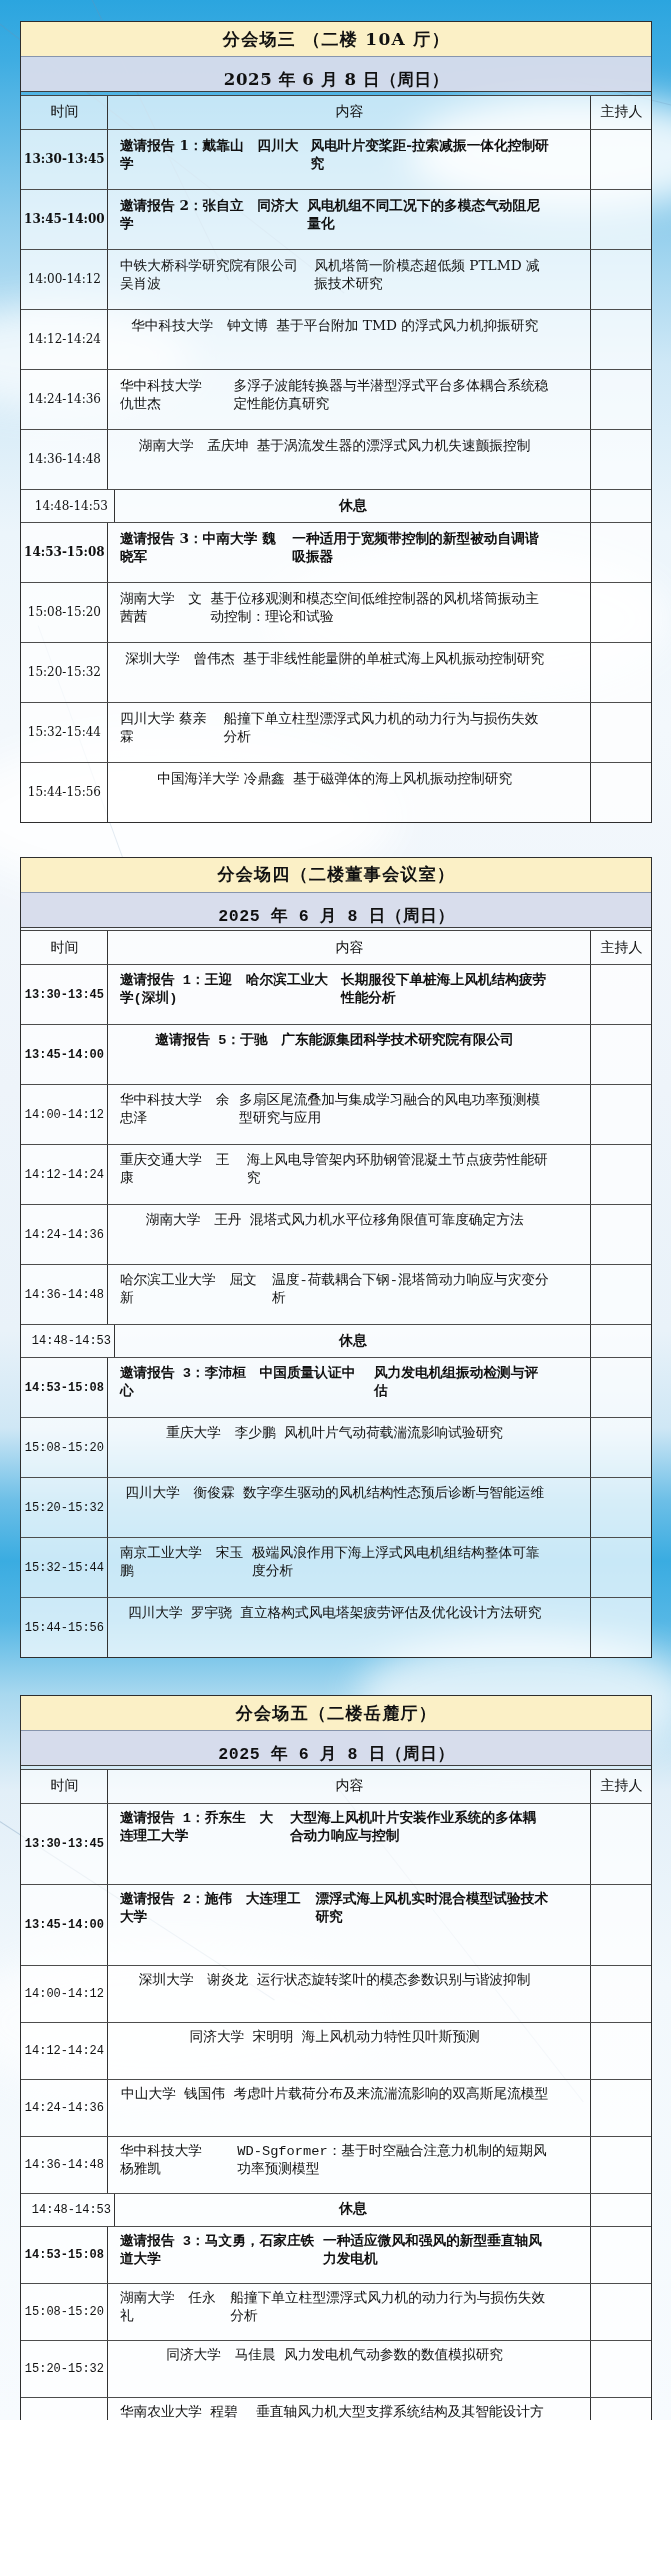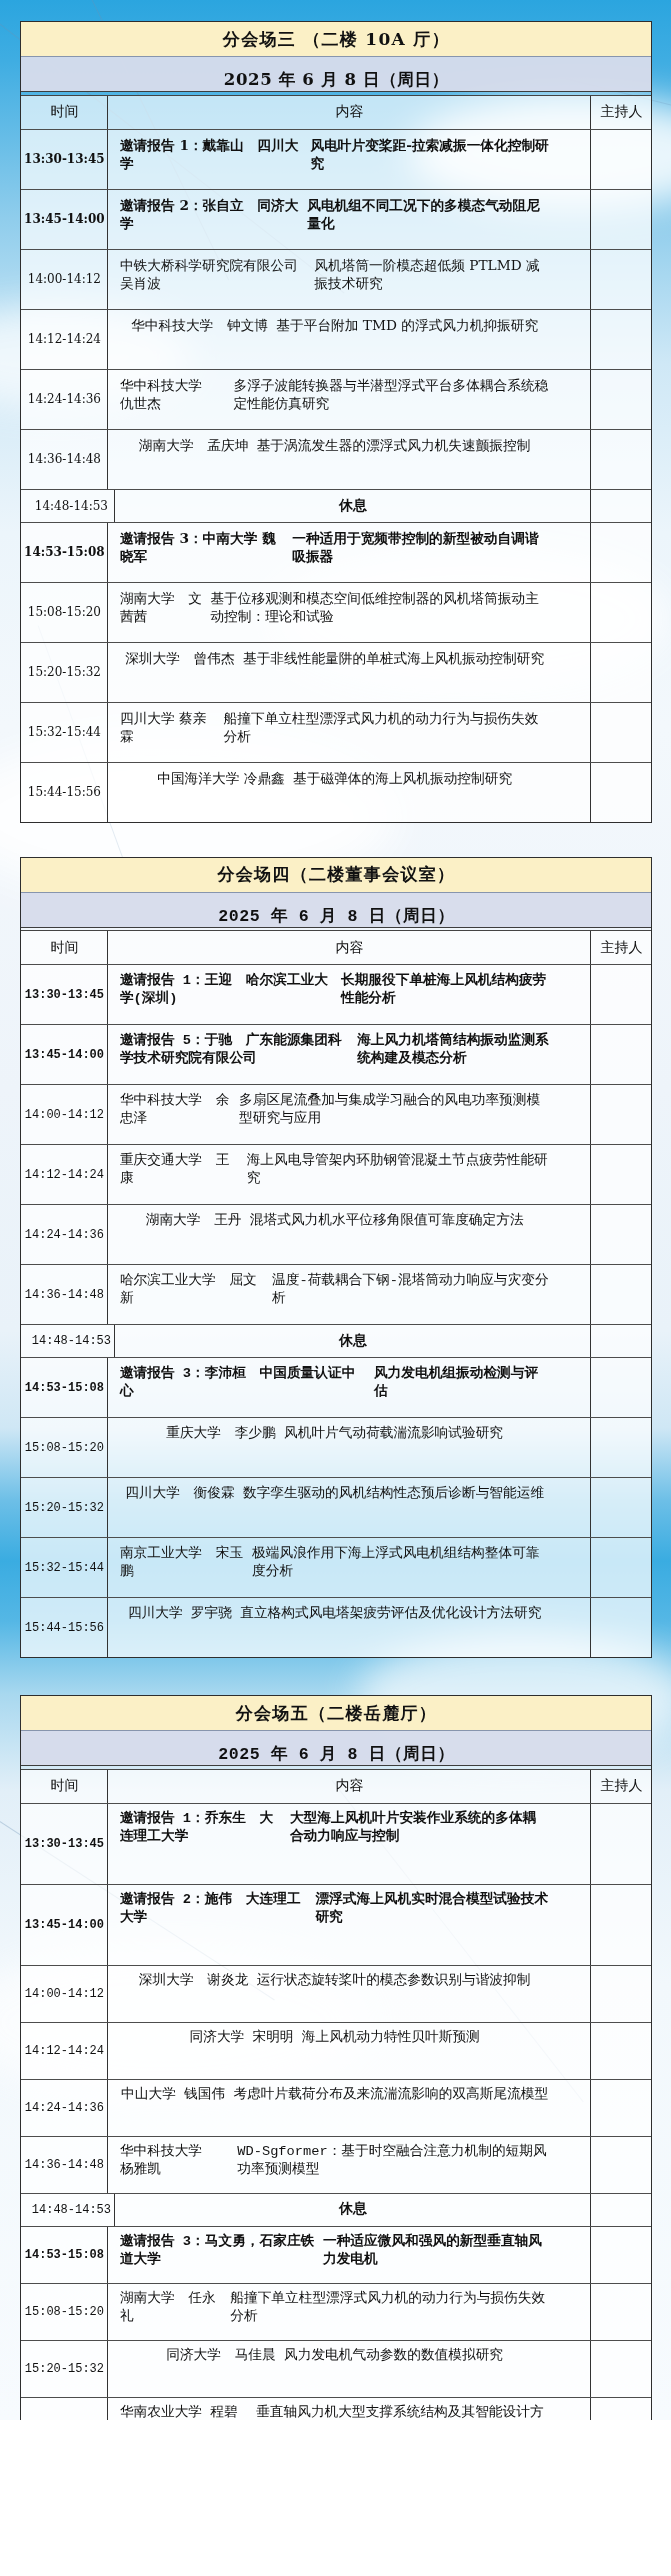--- a/index.html
+++ b/index.html
@@ -217,21 +217,20 @@
       <div class="line1">邀请报告 1：王迎　哈尔滨工业大学(深圳)</div>
       <div class="line2">长期服役下单桩海上风机结构疲劳性能分析</div>
     </div>
     <div class="cell host"></div>
   </div>
 
   <div class="row invited">
     <div class="cell time">13:45-14:00</div>
     <div class="cell content">
       <div class="line1">邀请报告 5：于驰　广东能源集团科学技术研究院有限公司</div>
-      <div class="line2">海上风力机塔筒结构振动监测系统构建及模态分析</div>
     </div>
     <div class="cell host"></div>
   </div>
 
   <div class="row normal">
     <div class="cell time">14:00-14:12</div>
     <div class="cell content">
       <div class="line1">华中科技大学　余忠泽</div>
       <div class="line2">多扇区尾流叠加与集成学习融合的风电功率预测模型研究与应用</div>
     </div>

